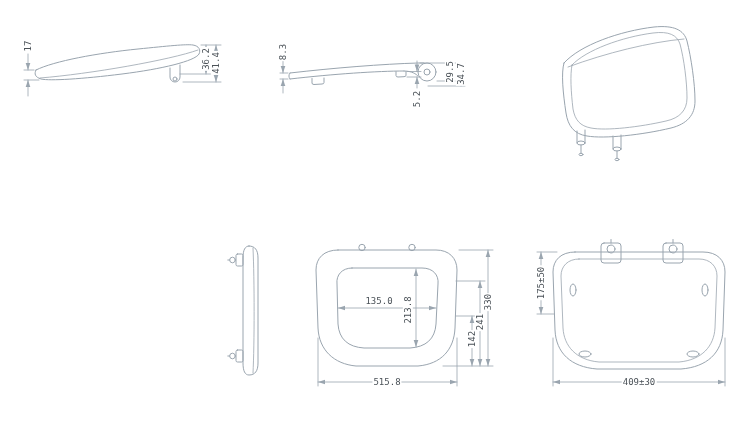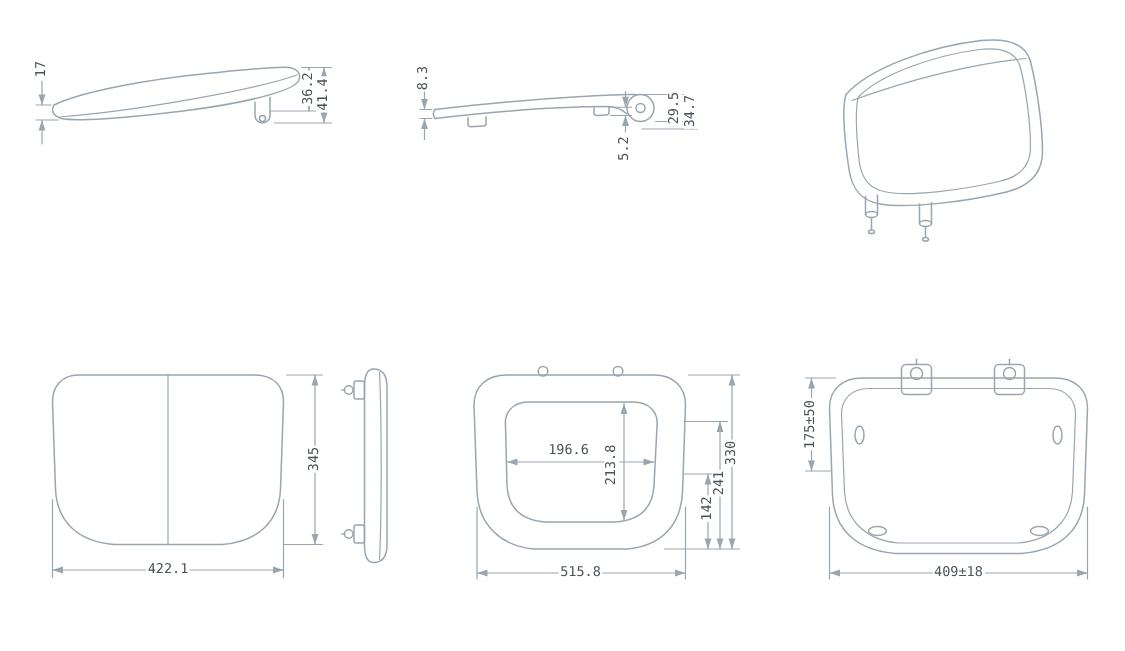--- a/index.html
+++ b/index.html
@@ -98,41 +98,20 @@
         <path class="ln" d="M53,140 L53,148"></path>
         <ellipse class="ln" cx="53" cy="149.5" rx="2" ry="1.2"></ellipse>
         <path class="ln" d="M85,131 L85,144 M93,130 L93,144"></path>
         <ellipse class="ln" cx="89" cy="144" rx="4" ry="2"></ellipse>
         <path class="ln" d="M89,146 L89,153"></path>
         <ellipse class="ln" cx="89" cy="154.5" rx="2" ry="1.2"></ellipse>
       </g>
     </svg>
   </div>
 
-  <div class="view" style="left:22px;top:238px;width:200px;height:155px">
-    <svg width="200" height="155" viewBox="0 0 200 155">
-      <defs>
-        <marker id="ar4" viewBox="0 0 8 6" markerWidth="8" markerHeight="6" refX="7.5" refY="3" orient="auto-start-reverse" markerUnits="userSpaceOnUse">
-          <path d="M0.5,0.7 L7.5,3 L0.5,5.3 Z" fill="#9aa5af"></path>
-        </marker>
-      </defs>
-      <g>
-        <path class="ln" d="M30,12 L148,12 C160,12 167,19 167,30 L165,88 C164,110 150,123 126,125 L54,125 C30,123 16,110 15,88 L13,30 C13,19 20,12 30,12 Z"></path>
-        <path class="ln thin" d="M90,12 L90,125"></path>
-      </g>
-      <g>
-        <path class="ln thin" d="M169,12 L193,12 M167,125 L193,125"></path>
-        <line class="ln thin" x1="188" y1="12" x2="188" y2="125" marker-start="url(#ar4)" marker-end="url(#ar4)"></line>
-        <path class="ln thin" d="M13,95 L13,147 M167,95 L167,147"></path>
-        <line class="ln thin" x1="13" y1="142" x2="167" y2="142" marker-start="url(#ar4)" marker-end="url(#ar4)"></line>
-      </g>
-    </svg>
-    <span class="dim v" style="left:188px;top:68px">345</span>
-    <span class="dim" style="left:90px;top:142px">422.1</span>
-  </div>
 
   <div class="view" style="left:227px;top:240px;width:46px;height:150px">
     <svg width="46" height="150" viewBox="0 0 46 150">
       <g>
         <path class="ln" d="M22,6 C28,6 31,10 31,18 L31,123 C31,131 28,135 22,135 C18,135 16,131 16,123 L16,18 C16,10 18,6 22,6 Z"></path>
         <path class="ln thin" d="M26,8 C27.5,40 27.5,104 26,133"></path>
       </g>
       <g>
         <rect class="ln" x="9" y="14" width="7" height="12" rx="1.5"></rect>
         <circle class="ln" cx="5.5" cy="20" r="2.8"></circle>
@@ -161,21 +140,21 @@
         <line class="ln thin" x1="32" y1="70" x2="130" y2="70" marker-start="url(#ar6)" marker-end="url(#ar6)"></line>
         <line class="ln thin" x1="110" y1="31" x2="110" y2="109" marker-start="url(#ar6)" marker-end="url(#ar6)"></line>
         <path class="ln thin" d="M153,12 L187,12 M150,43 L179,43 M150,78 L171,78 M137,128 L187,128"></path>
         <line class="ln thin" x1="166" y1="78" x2="166" y2="128" marker-start="url(#ar6)" marker-end="url(#ar6)"></line>
         <line class="ln thin" x1="174" y1="43" x2="174" y2="128" marker-start="url(#ar6)" marker-end="url(#ar6)"></line>
         <line class="ln thin" x1="182" y1="12" x2="182" y2="128" marker-start="url(#ar6)" marker-end="url(#ar6)"></line>
         <path class="ln thin" d="M12,100 L12,148 M151,100 L151,148"></path>
         <line class="ln thin" x1="12" y1="144" x2="151" y2="144" marker-start="url(#ar6)" marker-end="url(#ar6)"></line>
       </g>
     </svg>
-    <span class="dim" style="left:73px;top:63px">196.6</span>
+    <span class="dim" style="left:73px;top:63px">135.0</span>
     <span class="dim v" style="left:102px;top:72px">213.8</span>
     <span class="dim v" style="left:166px;top:101px">142</span>
     <span class="dim v" style="left:174px;top:84px">241</span>
     <span class="dim v" style="left:182px;top:64px">330</span>
     <span class="dim" style="left:81px;top:144px">515.8</span>
   </div>
 
   <div class="view" style="left:533px;top:238px;width:210px;height:158px">
     <svg width="210" height="158" viewBox="0 0 210 158">
       <defs>
@@ -202,16 +181,16 @@
         <ellipse class="ln" cx="160" cy="116" rx="6" ry="3"></ellipse>
       </g>
       <g>
         <path class="ln thin" d="M24,14 L4,14 M21,76 L4,76"></path>
         <line class="ln thin" x1="8" y1="14" x2="8" y2="76" marker-start="url(#ar7)" marker-end="url(#ar7)"></line>
         <path class="ln thin" d="M20,100 L20,148 M192,100 L192,148"></path>
         <line class="ln thin" x1="20" y1="144" x2="192" y2="144" marker-start="url(#ar7)" marker-end="url(#ar7)"></line>
       </g>
     </svg>
     <span class="dim v" style="left:8px;top:45px">175±50</span>
-    <span class="dim" style="left:106px;top:144px">409±18</span>
+    <span class="dim" style="left:106px;top:144px">409±30</span>
   </div>
 
 </div>
 
 </body></html>

